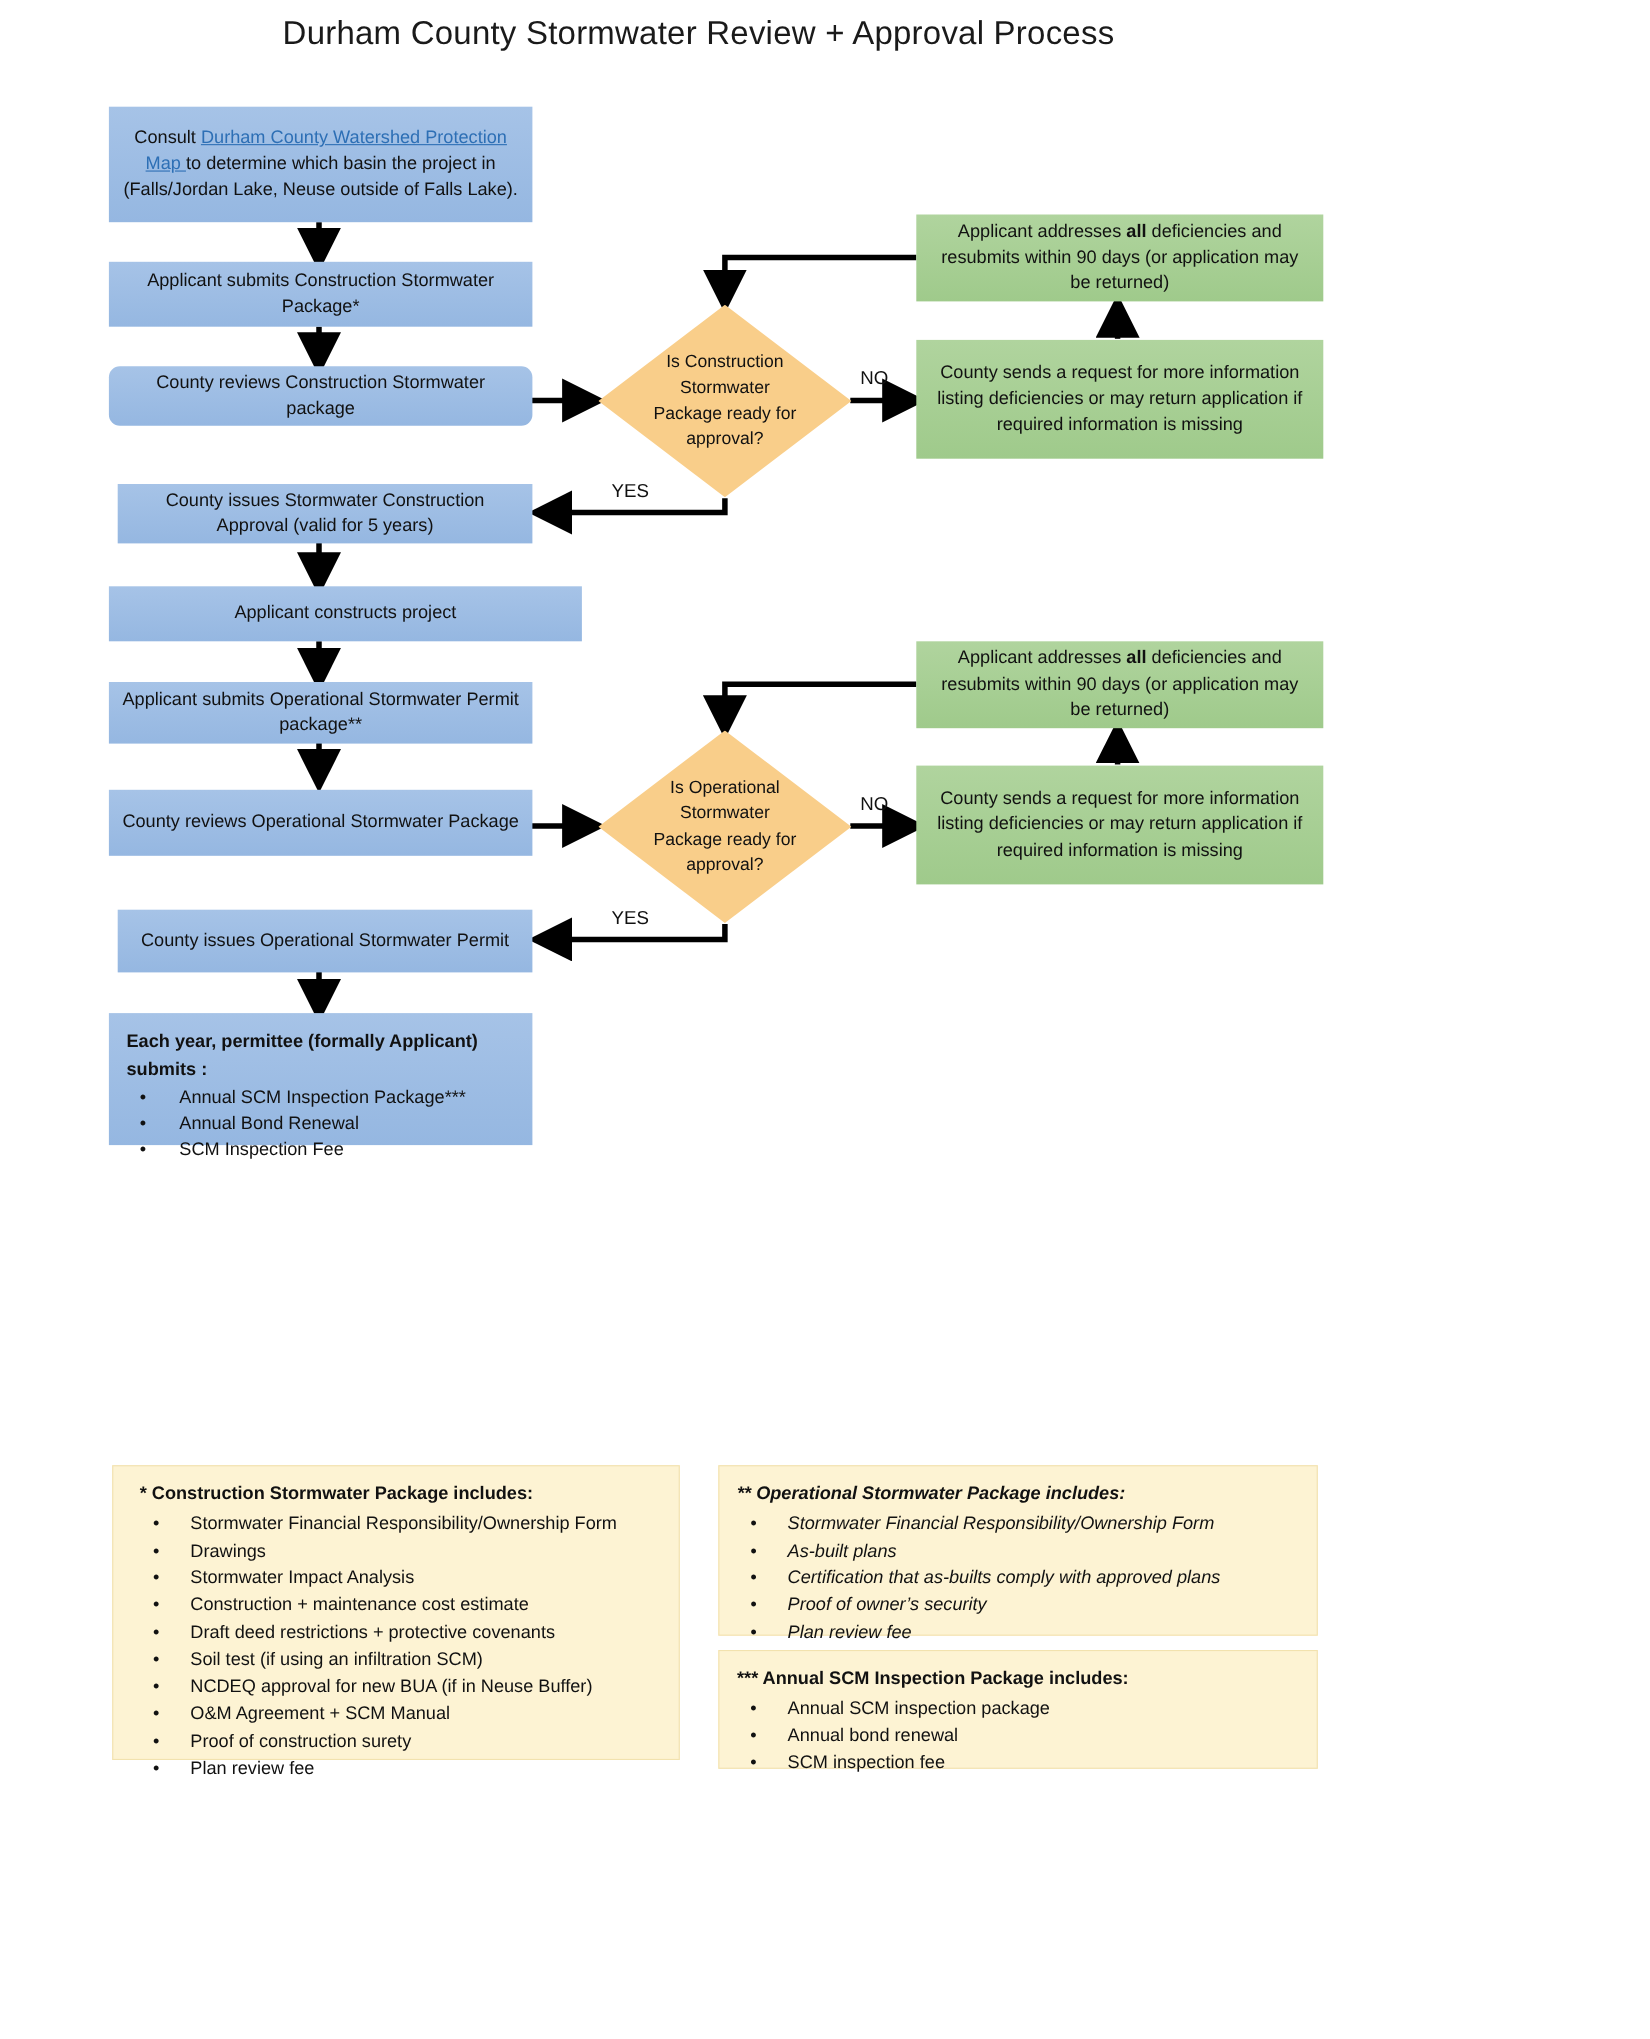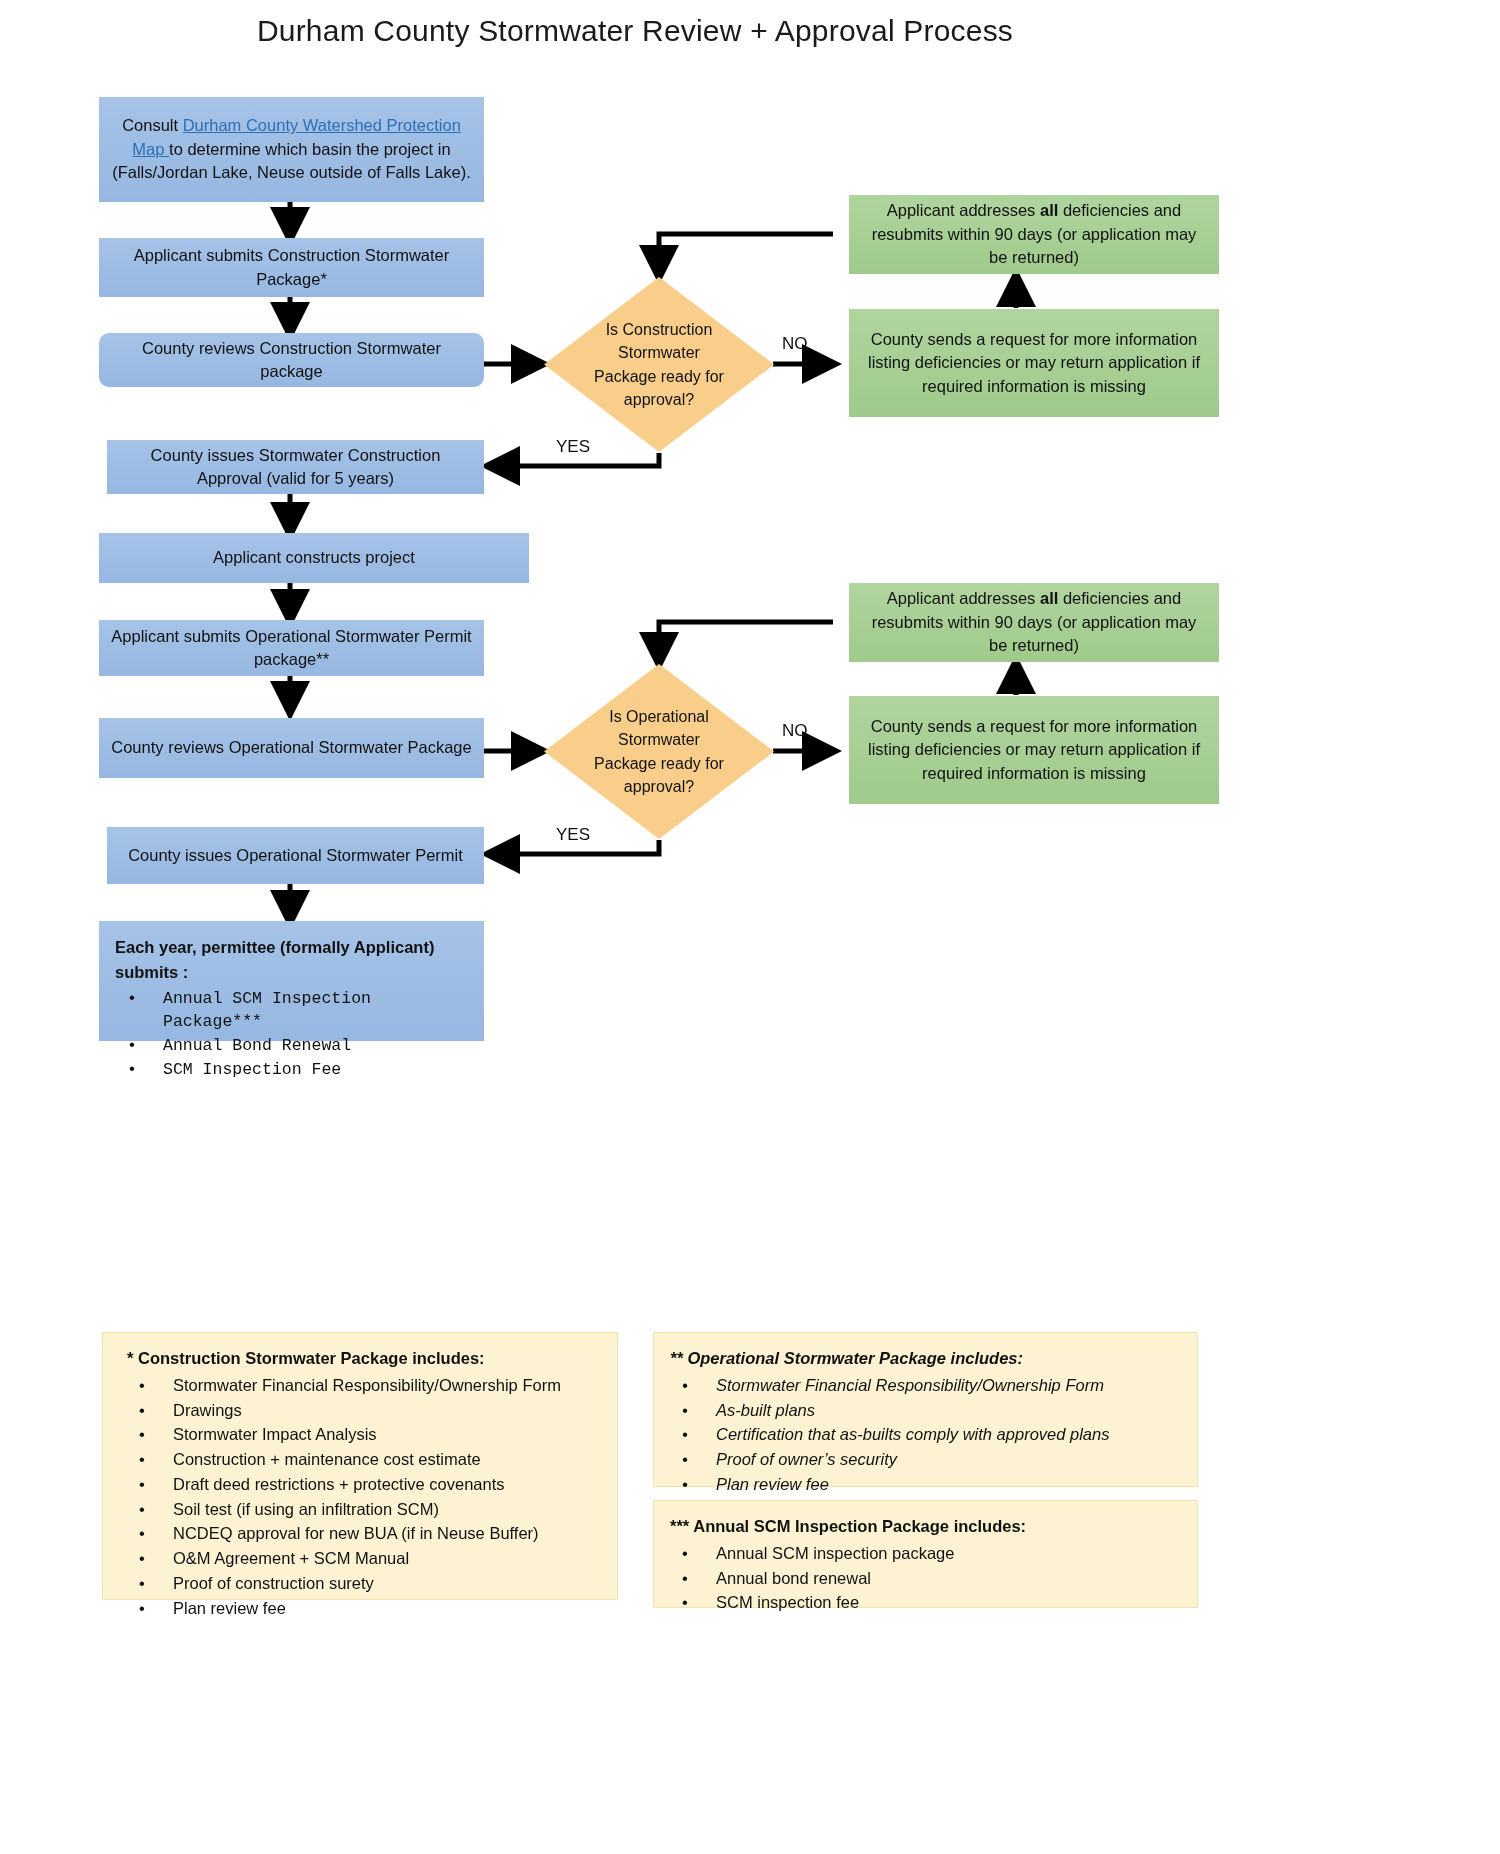--- a/index.html
+++ b/index.html
@@ -74,40 +74,39 @@
     background: #a8cf95;
     background: linear-gradient(180deg, #b0d49e 0%, #9fca8b 100%);
     display: flex;
     align-items: center;
     justify-content: center;
     text-align: center;
     font-size: 16.5px;
     line-height: 1.42;
     color: #111111;
     padding: 16px 12px;
-    margin-left: 16px;
   }
 
   
   .branch-label {
     font-size: 17px;
     color: #111111;
   }
 
   
   .annual-box {
     background: #9dbde4;
     background: linear-gradient(180deg, #a6c3e7 0%, #95b7e1 100%);
     padding: 14px 10px 10px 16px;
     font-size: 16.5px;
     line-height: 1.5;
     color: #111111;
   }
   .annual-box .hd { font-weight: bold; }
-  .bullets { list-style: none; margin: 2px 0 0 0; padding: 0; font-family: Liberation Mono, monospace; }
+  .bullets { list-style: none; margin: 2px 0 0 0; padding: 0; }
   .bullets li {
     position: relative;
     padding-left: 48px;
     line-height: 1.45;
   }
   .bullets li:before {
     content: "\2022";
     position: absolute;
     left: 12px;
     top: 0;

